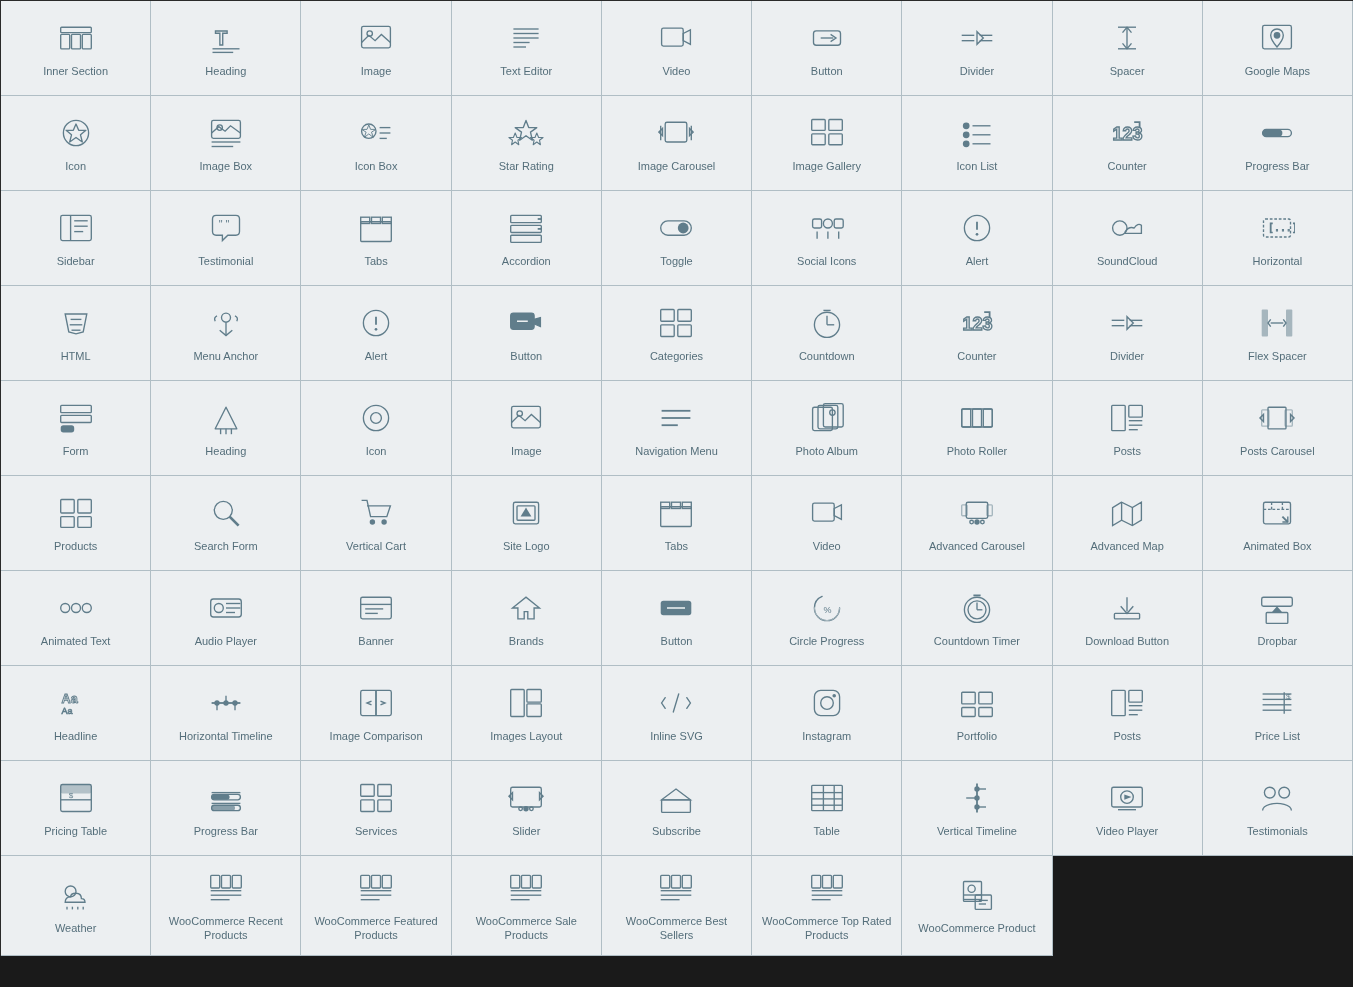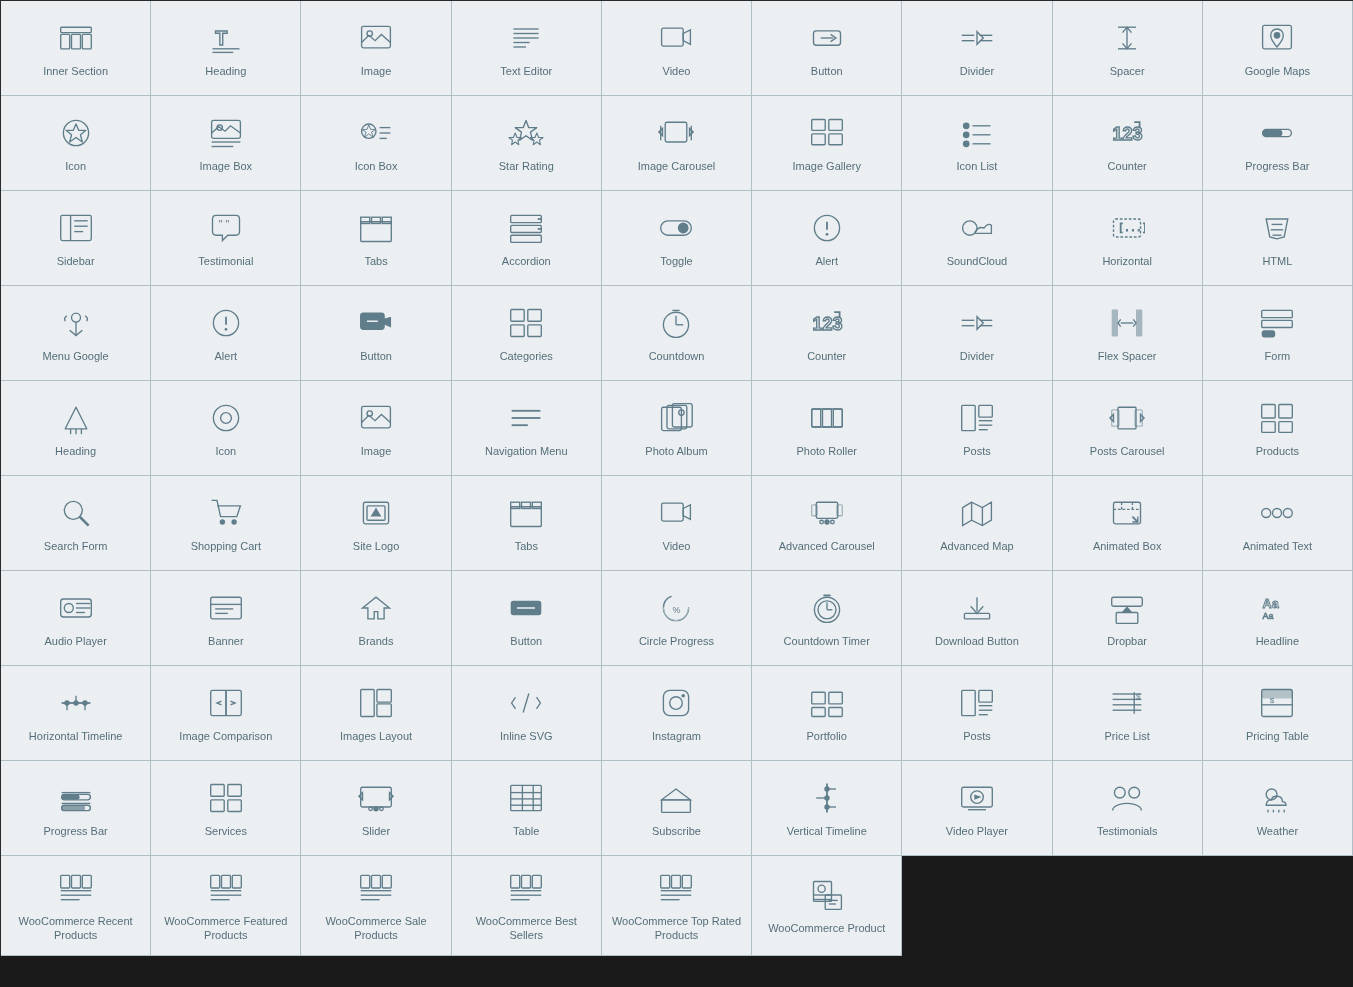--- a/index.html
+++ b/index.html
@@ -295,20 +295,33 @@
         <svg viewBox="0 0 40 40">
           <rect x="3" y="12" width="34" height="16" rx="8"></rect>
           <circle cx="28" cy="20" r="6" fill="#607d8b" stroke="none"></circle>
         </svg>
       </div>
       <span class="label">Toggle</span>
     </div>
     <div class="cell">
       <div class="icon">
         <svg viewBox="0 0 40 40">
+          <rect x="4" y="10" width="10" height="10" rx="2"></rect>
+          <rect x="16" y="10" width="10" height="10" rx="5"></rect>
+          <rect x="28" y="10" width="10" height="10" rx="2"></rect>
+          <line x1="9" y1="24" x2="9" y2="32"></line>
+          <line x1="21" y1="24" x2="21" y2="32"></line>
+          <line x1="33" y1="24" x2="33" y2="32"></line>
+        </svg>
+      </div>
+      <span class="label">Social Icons</span>
+    </div>
+    <div class="cell">
+      <div class="icon">
+        <svg viewBox="0 0 40 40">
           <circle cx="20" cy="20" r="14"></circle>
           <line x1="20" y1="13" x2="20" y2="22" stroke-width="2"></line>
           <circle cx="20" cy="27" r="1.5" fill="#607d8b" stroke="none"></circle>
         </svg>
       </div>
       <span class="label">Alert</span>
     </div>
     <div class="cell">
       <div class="icon">
         <svg viewBox="0 0 40 40">
@@ -341,21 +354,21 @@
     <div class="cell">
       <div class="icon">
         <svg viewBox="0 0 40 40">
           <circle cx="20" cy="14" r="5"></circle>
           <path d="M20 19 L20 34"></path>
           <path d="M13 28 L20 34 L27 28"></path>
           <path d="M8 18 Q6 14 10 12"></path>
           <path d="M32 18 Q34 14 30 12"></path>
         </svg>
       </div>
-      <span class="label">Menu Google</span>
+      <span class="label">Menu Anchor</span>
     </div>
     <div class="cell">
       <div class="icon">
         <svg viewBox="0 0 40 40">
           <circle cx="20" cy="20" r="14"></circle>
           <line x1="20" y1="13" x2="20" y2="22" stroke-width="2"></line>
           <circle cx="20" cy="27" r="1.5" fill="#607d8b" stroke="none"></circle>
         </svg>
       </div>
       <span class="label">Alert</span>
@@ -542,21 +555,21 @@
       <span class="label">Search Form</span>
     </div>
     <div class="cell">
       <div class="icon">
         <svg viewBox="0 0 40 40">
           <path d="M4 6 L10 6 L14 24 L32 24 L36 12 L10 12"></path>
           <circle cx="16" cy="30" r="3" fill="#607d8b" stroke="none"></circle>
           <circle cx="29" cy="30" r="3" fill="#607d8b" stroke="none"></circle>
         </svg>
       </div>
-      <span class="label">Shopping Cart</span>
+      <span class="label">Vertical Cart</span>
     </div>
     <div class="cell">
       <div class="icon">
         <svg viewBox="0 0 40 40">
           <rect x="6" y="8" width="28" height="24" rx="2"></rect>
           <rect x="10" y="12" width="20" height="16" rx="1"></rect>
           <polygon points="14,24 20,14 26,24" fill="#607d8b" stroke="none"></polygon>
         </svg>
       </div>
       <span class="label">Site Logo</span>
@@ -853,38 +866,38 @@
           <circle cx="14" cy="32" r="2"></circle>
           <circle cx="20" cy="32" r="3" fill="#607d8b" stroke="none"></circle>
           <circle cx="26" cy="32" r="2"></circle>
         </svg>
       </div>
       <span class="label">Slider</span>
     </div>
     <div class="cell">
       <div class="icon">
         <svg viewBox="0 0 40 40">
+          <path d="M20 10 L36 22 L4 22 Z"></path>
+          <rect x="4" y="22" width="32" height="14" rx="1"></rect>
+        </svg>
+      </div>
+      <span class="label">Subscribe</span>
+    </div>
+    <div class="cell">
+      <div class="icon">
+        <svg viewBox="0 0 40 40">
           <rect x="3" y="6" width="34" height="28" rx="1"></rect>
           <line x1="3" y1="14" x2="37" y2="14"></line>
           <line x1="3" y1="21" x2="37" y2="21"></line>
           <line x1="3" y1="28" x2="37" y2="28"></line>
           <line x1="16" y1="6" x2="16" y2="34"></line>
           <line x1="28" y1="6" x2="28" y2="34"></line>
         </svg>
       </div>
       <span class="label">Table</span>
-    </div>
-    <div class="cell">
-      <div class="icon">
-        <svg viewBox="0 0 40 40">
-          <path d="M20 10 L36 22 L4 22 Z"></path>
-          <rect x="4" y="22" width="32" height="14" rx="1"></rect>
-        </svg>
-      </div>
-      <span class="label">Subscribe</span>
     </div>
     <div class="cell">
       <div class="icon">
         <svg viewBox="0 0 40 40">
           <line x1="20" y1="4" x2="20" y2="36" stroke-width="2"></line>
           <circle cx="20" cy="10" r="3" fill="#607d8b" stroke="none"></circle>
           <circle cx="20" cy="20" r="3" fill="#607d8b" stroke="none"></circle>
           <circle cx="20" cy="30" r="3" fill="#607d8b" stroke="none"></circle>
           <line x1="20" y1="10" x2="30" y2="10"></line>
           <line x1="20" y1="20" x2="8" y2="20"></line>

